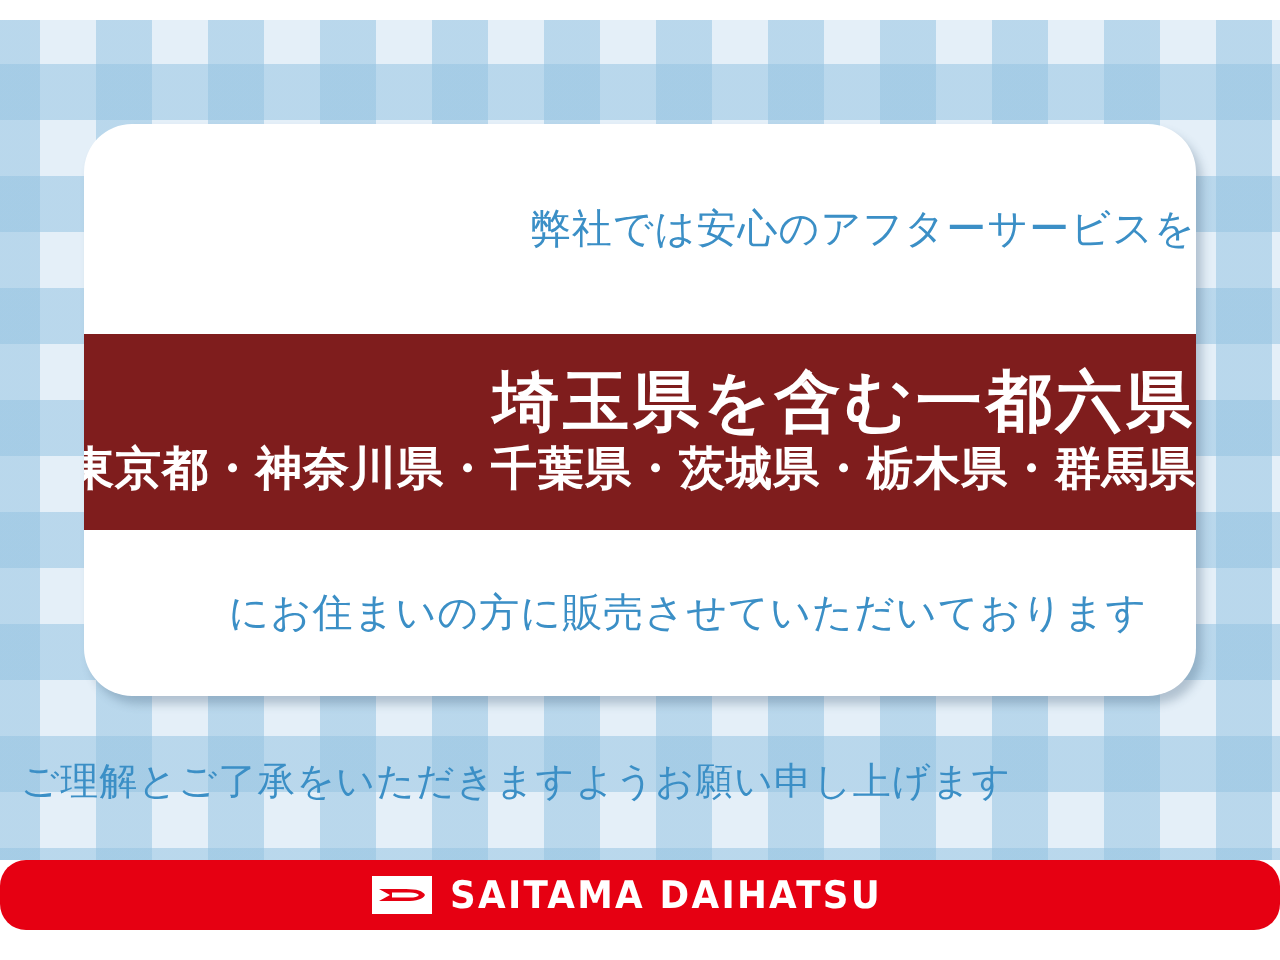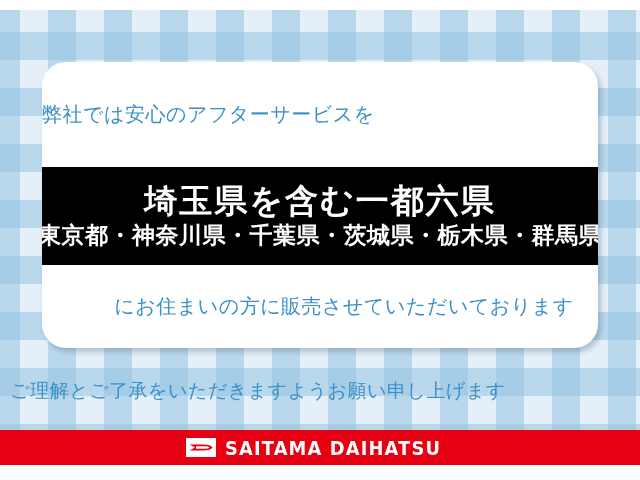--- a/index.html
+++ b/index.html
@@ -61,41 +61,41 @@
     box-shadow: 3px 4px 5px rgba(60,90,115,0.30);
     overflow: hidden;
     display: flex;
     flex-direction: column;
   }
 
   .card-top {
     flex: 0 0 105px;
     display: flex;
     flex-direction: column;
-    align-items: flex-start;
+    align-items: flex-end;
     justify-content: center;
     gap: 4px;
   }
 
   .line-blue {
     color: #3b8fc6;
     font-size: 20px;
     font-weight: 500;
     letter-spacing: 0.5px;
     white-space: nowrap;
     line-height: 1.35;
   }
 
   
   .band {
     flex: 0 0 98px;
-    background: #000000;
+    background: #7f1d1d;
     display: flex;
     flex-direction: column;
-    align-items: center;
+    align-items: flex-end;
     justify-content: center;
     gap: 2px;
   }
   .band-head {
     color: #ffffff;
     font-size: 33px;
     font-weight: 700;
     letter-spacing: 2px;
     white-space: nowrap;
     line-height: 1.15;
@@ -136,20 +136,21 @@
     position: absolute;
     left: 0;
     top: 430px;
     width: 640px;
     height: 35px;
     background: #e60012;
     display: flex;
     align-items: center;
     justify-content: center;
     gap: 9px;
+    border-radius: 13px;
   }
   .logo-box {
     width: 30px;
     height: 19px;
     background: #ffffff;
     display: flex;
     align-items: center;
     justify-content: center;
     flex: 0 0 auto;
   }

